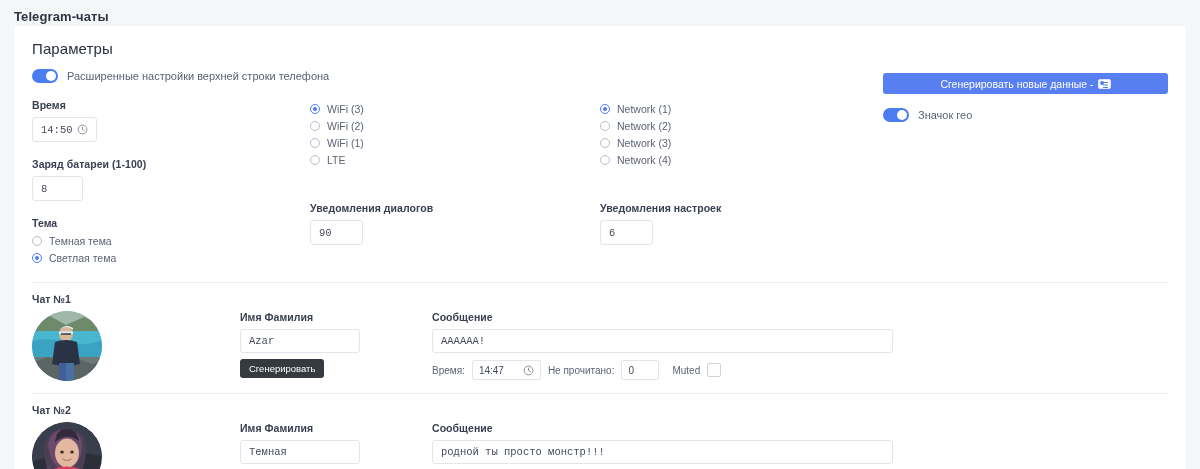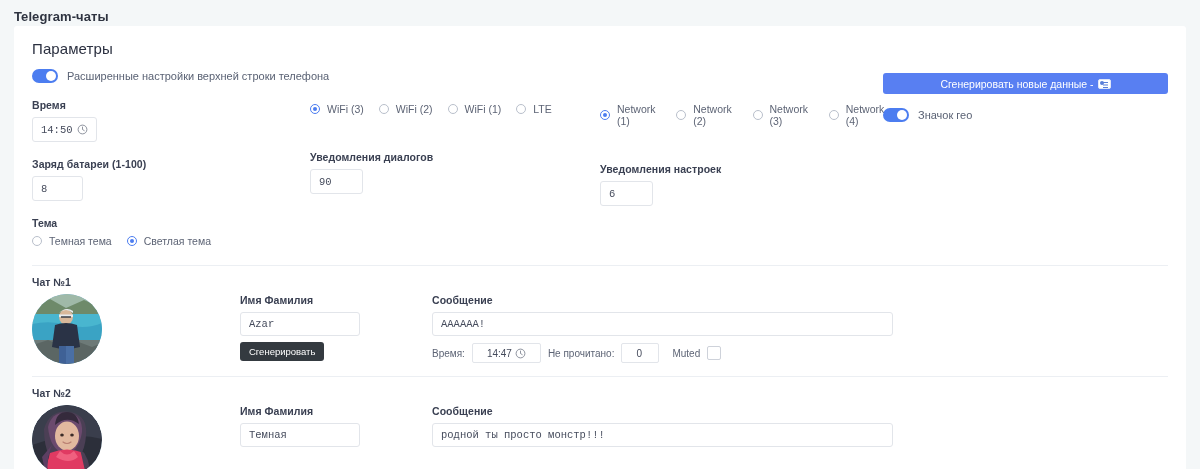--- a/index.html
+++ b/index.html
@@ -53,21 +53,21 @@
   .inp {
     border: 1px solid #e2e5ea; border-radius: 3px; background: #fff;
     height: 25px; font-size: 10.5px; color: #454b5c;
     display: flex; align-items: center; padding: 0 8px;
     font-family: "Liberation Sans", sans-serif;
   }
   .inp .val { flex: 1 1 auto; font-family: Liberation Mono, monospace; }
   .clock { width: 11px; height: 11px; flex: 0 0 auto; }
 
   
-  .radio-list { display: flex; flex-direction: row; gap: 15px; }
+  .radio-list { display: flex; flex-direction: column; gap: 5px; }
   .radio-item { display: flex; align-items: center; gap: 7px; font-size: 10.5px; color: #5d6475; }
   .radio {
     width: 10px; height: 10px; border-radius: 50%;
     border: 1px solid #b9bfcb; background: #fff; flex: 0 0 auto; position: relative;
   }
   .radio.on { border-color: #4c7df0; }
   .radio.on:after {
     content: ""; position: absolute; left: 2px; top: 2px;
     width: 4px; height: 4px; border-radius: 50%; background: #4c7df0;
   }
@@ -89,21 +89,21 @@
 
   .chat-label { font-size: 10.5px; font-weight: bold; color: #3a4052; }
   .avatar {
     width: 70px; height: 70px; border-radius: 50%;
     overflow: hidden; position: relative; background: #9bb6c6;
   }
   .inline-row { display: flex; align-items: center; gap: 7px; font-size: 10px; color: #5d6475; }
   .mini-inp {
     border: 1px solid #e2e5ea; border-radius: 2px; height: 20px;
     font-size: 10px; color: #454b5c; display: flex; align-items: center;
-    padding: 0 14px; background: #fff;
+    padding: 0 6px; background: #fff;
   }
   .cb {
     width: 14px; height: 14px; border: 1px solid #ced2da; border-radius: 2px;
     background: #fff; flex: 0 0 auto;
   }
   .idcard {
     width: 13px; height: 10px; border-radius: 2px; background: #fff;
     display: inline-block; position: relative; border: 1px solid #dfe6f8;
   }
   .idcard:before {

